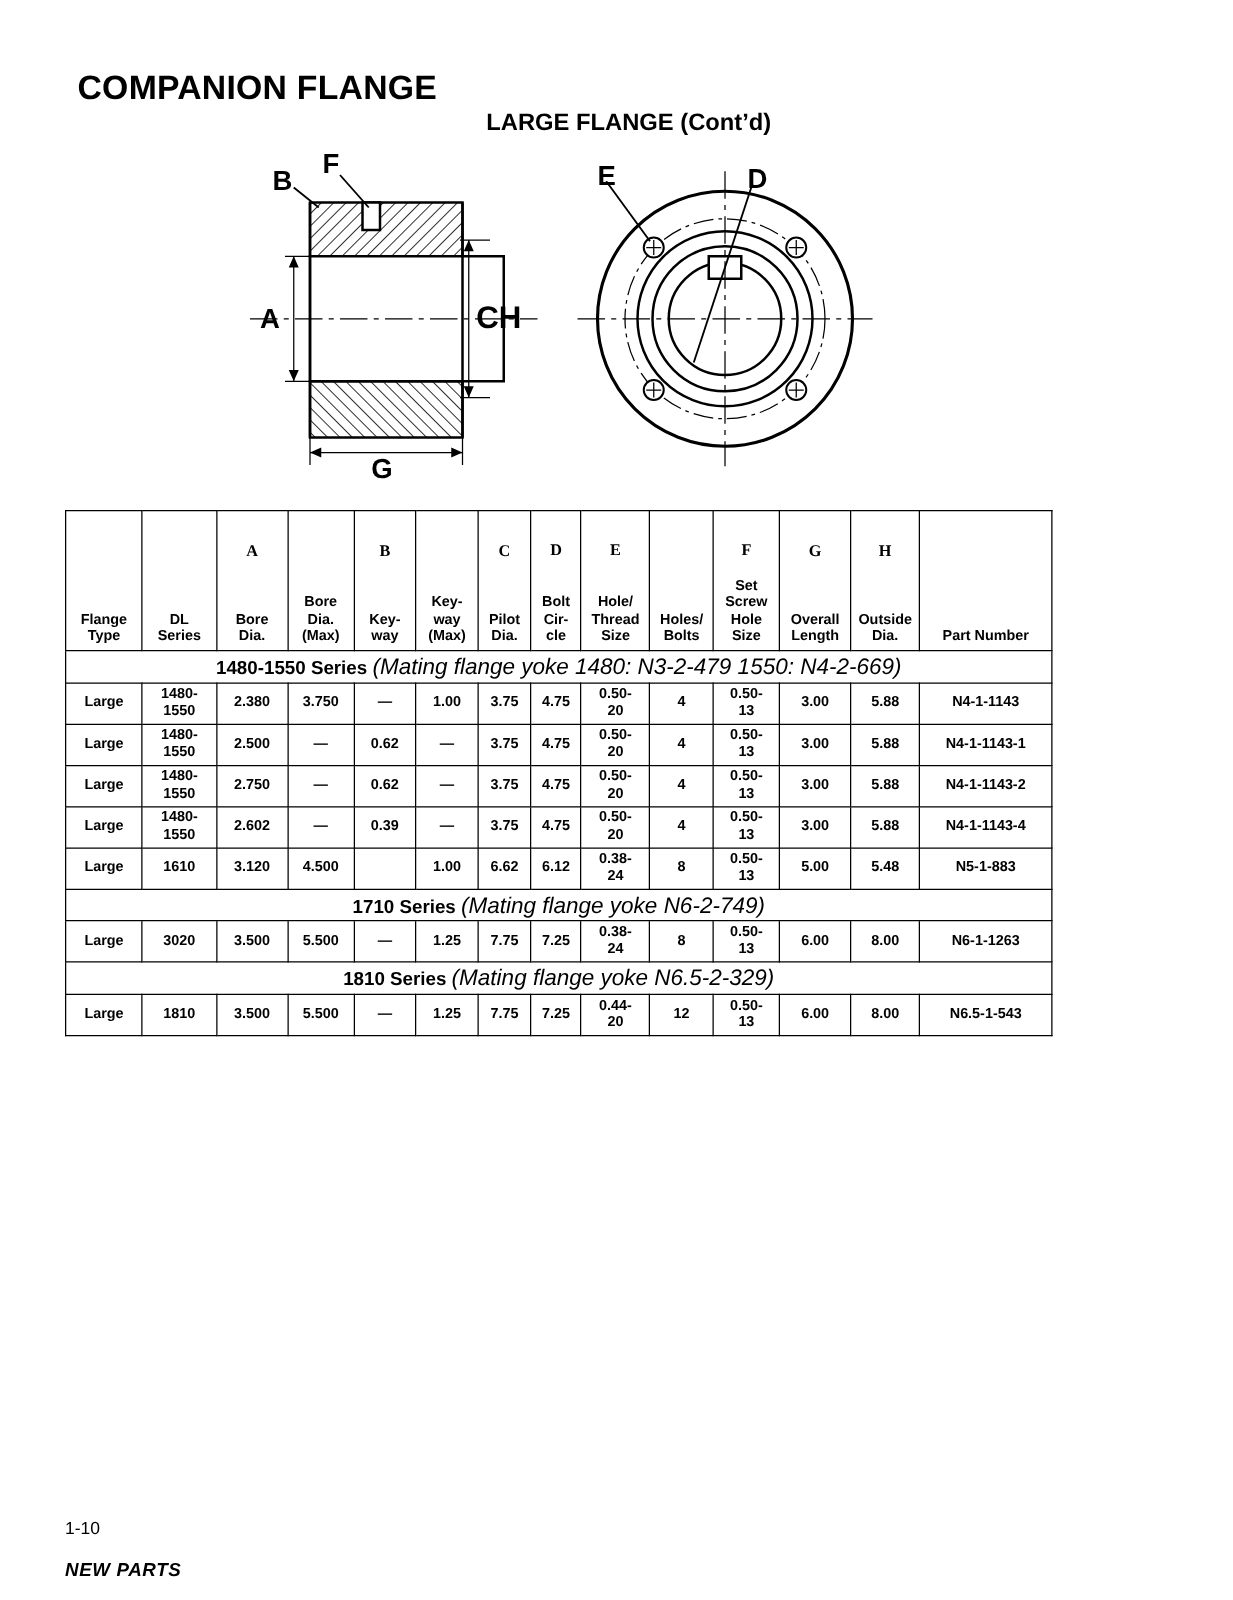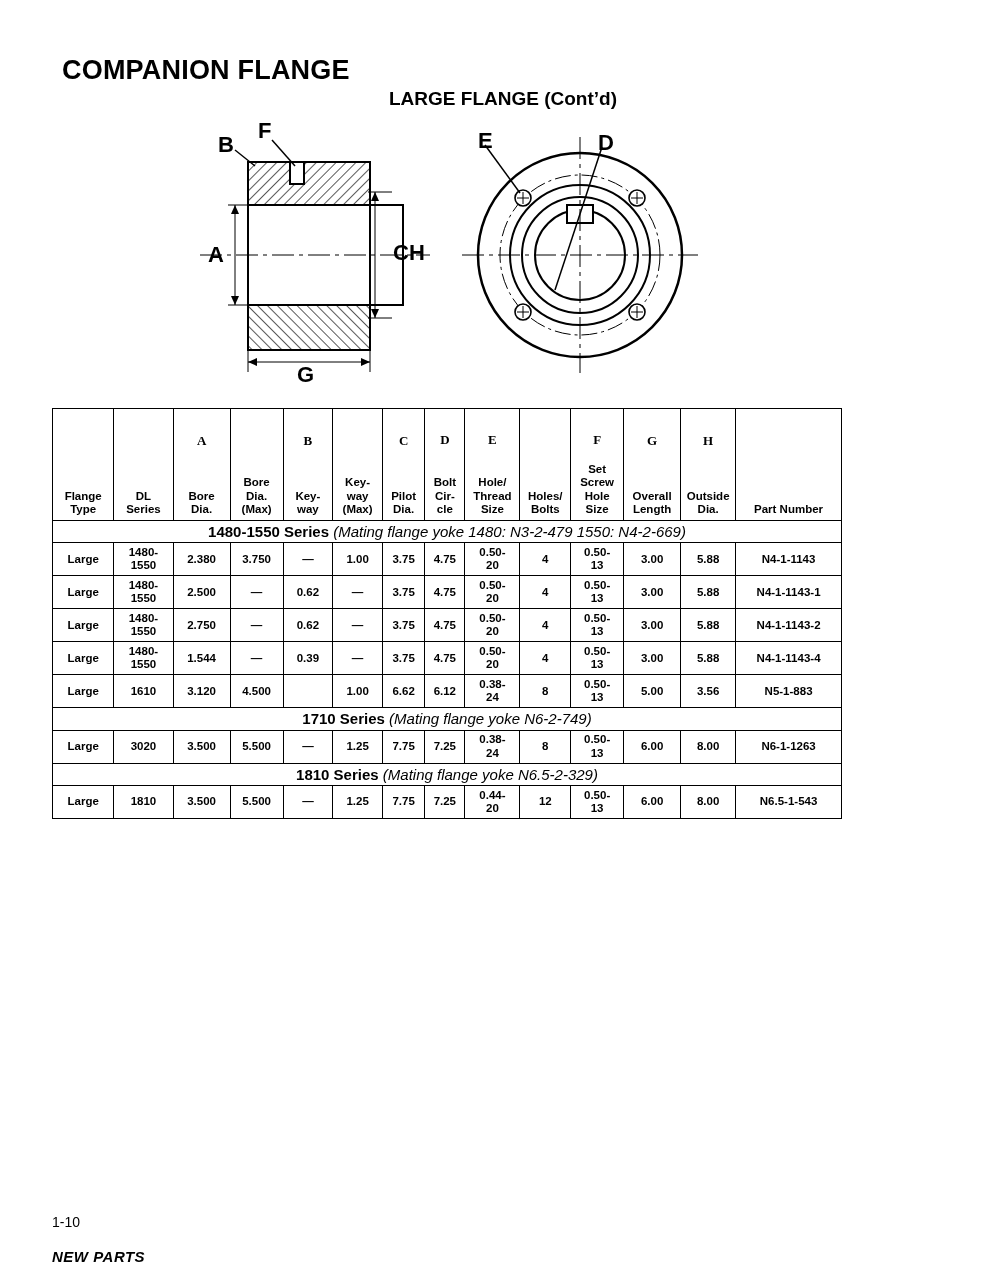--- a/index.html
+++ b/index.html
@@ -92,21 +92,21 @@
   .hdr-spacer { display:block; height: 38px; }
   .hdr-spacer.s2 { height: 25px; }
   .hdr-spacer.s3 { height: 12px; }
   .series-row td {
     font-size: 15px;
     font-weight: bold;
     text-align: center;
     padding: 4px 0;
   }
   .series-row .note {
-    font-size: 15px;
+    font-size: 18px;
     font-weight: normal;
     font-style: italic;
   }
   td.data { height: 28px; font-size: 11.5px; }
   
   col.c0 { width: 58px; }
   col.c1 { width: 56px; }
   col.c2 { width: 54px; }
   col.c3 { width: 50px; }
   col.c4 { width: 47px; }
@@ -221,21 +221,21 @@
         <line x1="0" y1="-118" x2="0" y2="118" stroke="#000" stroke-width="1" stroke-dasharray="22,5,4,5"></line>
 
         <line x1="-95" y1="-110" x2="-60" y2="-62" stroke="#000" stroke-width="1.5"></line>
         <line x1="22" y1="-108" x2="-25" y2="35" stroke="#000" stroke-width="1.5"></line>
       </g>
     </svg>
 
     <span class="dim-label" style="left:78px; top:8px;">F</span>
     <span class="dim-label" style="left:38px; top:22px;">B</span>
     <span class="dim-label" style="left:28px; top:132px;">A</span>
-    <span class="dim-label" style="left:213px; top:130px; font-size:22px;">CH</span>
+    <span class="dim-label" style="left:201px; top:130px; font-size:25px;">CH</span>
     <span class="dim-label" style="left:117px; top:252px;">G</span>
     <span class="dim-label" style="left:298px; top:18px;">E</span>
     <span class="dim-label" style="left:418px; top:20px;">D</span>
   </div>
 
   <div class="table-wrap">
     <table class="spec">
       <colgroup>
         <col class="c0">
           <col class="c1">
@@ -427,21 +427,21 @@
           <td class="data">3.00</td>
           <td class="data">5.88</td>
           <td class="data">N4-1-1143-2</td>
         </tr>
         <tr>
           <td class="data">Large</td>
           <td class="data">
               <div>1480-</div>
               <div>1550</div>
             </td>
-          <td class="data">1.544</td>
+          <td class="data">2.602</td>
           <td class="data">—</td>
           <td class="data">0.39</td>
           <td class="data">—</td>
           <td class="data">3.75</td>
           <td class="data">4.75</td>
           <td class="data">
               <div>0.50-</div>
               <div>20</div>
             </td>
           <td class="data">4</td>
@@ -466,21 +466,21 @@
           <td class="data">
               <div>0.38-</div>
               <div>24</div>
             </td>
           <td class="data">8</td>
           <td class="data">
               <div>0.50-</div>
               <div>13</div>
             </td>
           <td class="data">5.00</td>
-          <td class="data">3.56</td>
+          <td class="data">5.48</td>
           <td class="data">N5-1-883</td>
         </tr>
 
         <tr class="series-row">
           <td colspan="14">
             <span>1710 Series</span>
             <span class="note">(Mating flange yoke N6-2-749)</span>
           </td>
         </tr>
         <tr>

